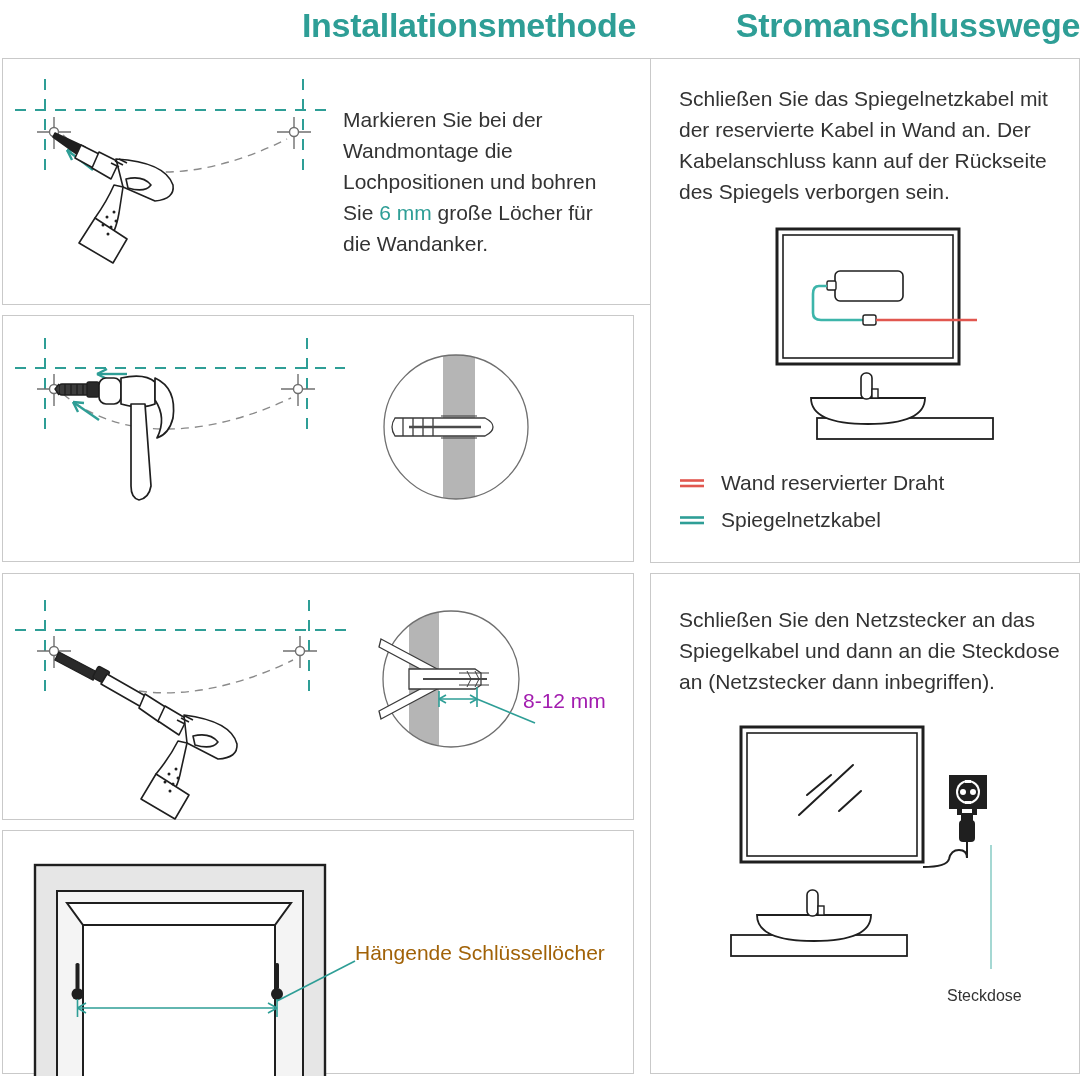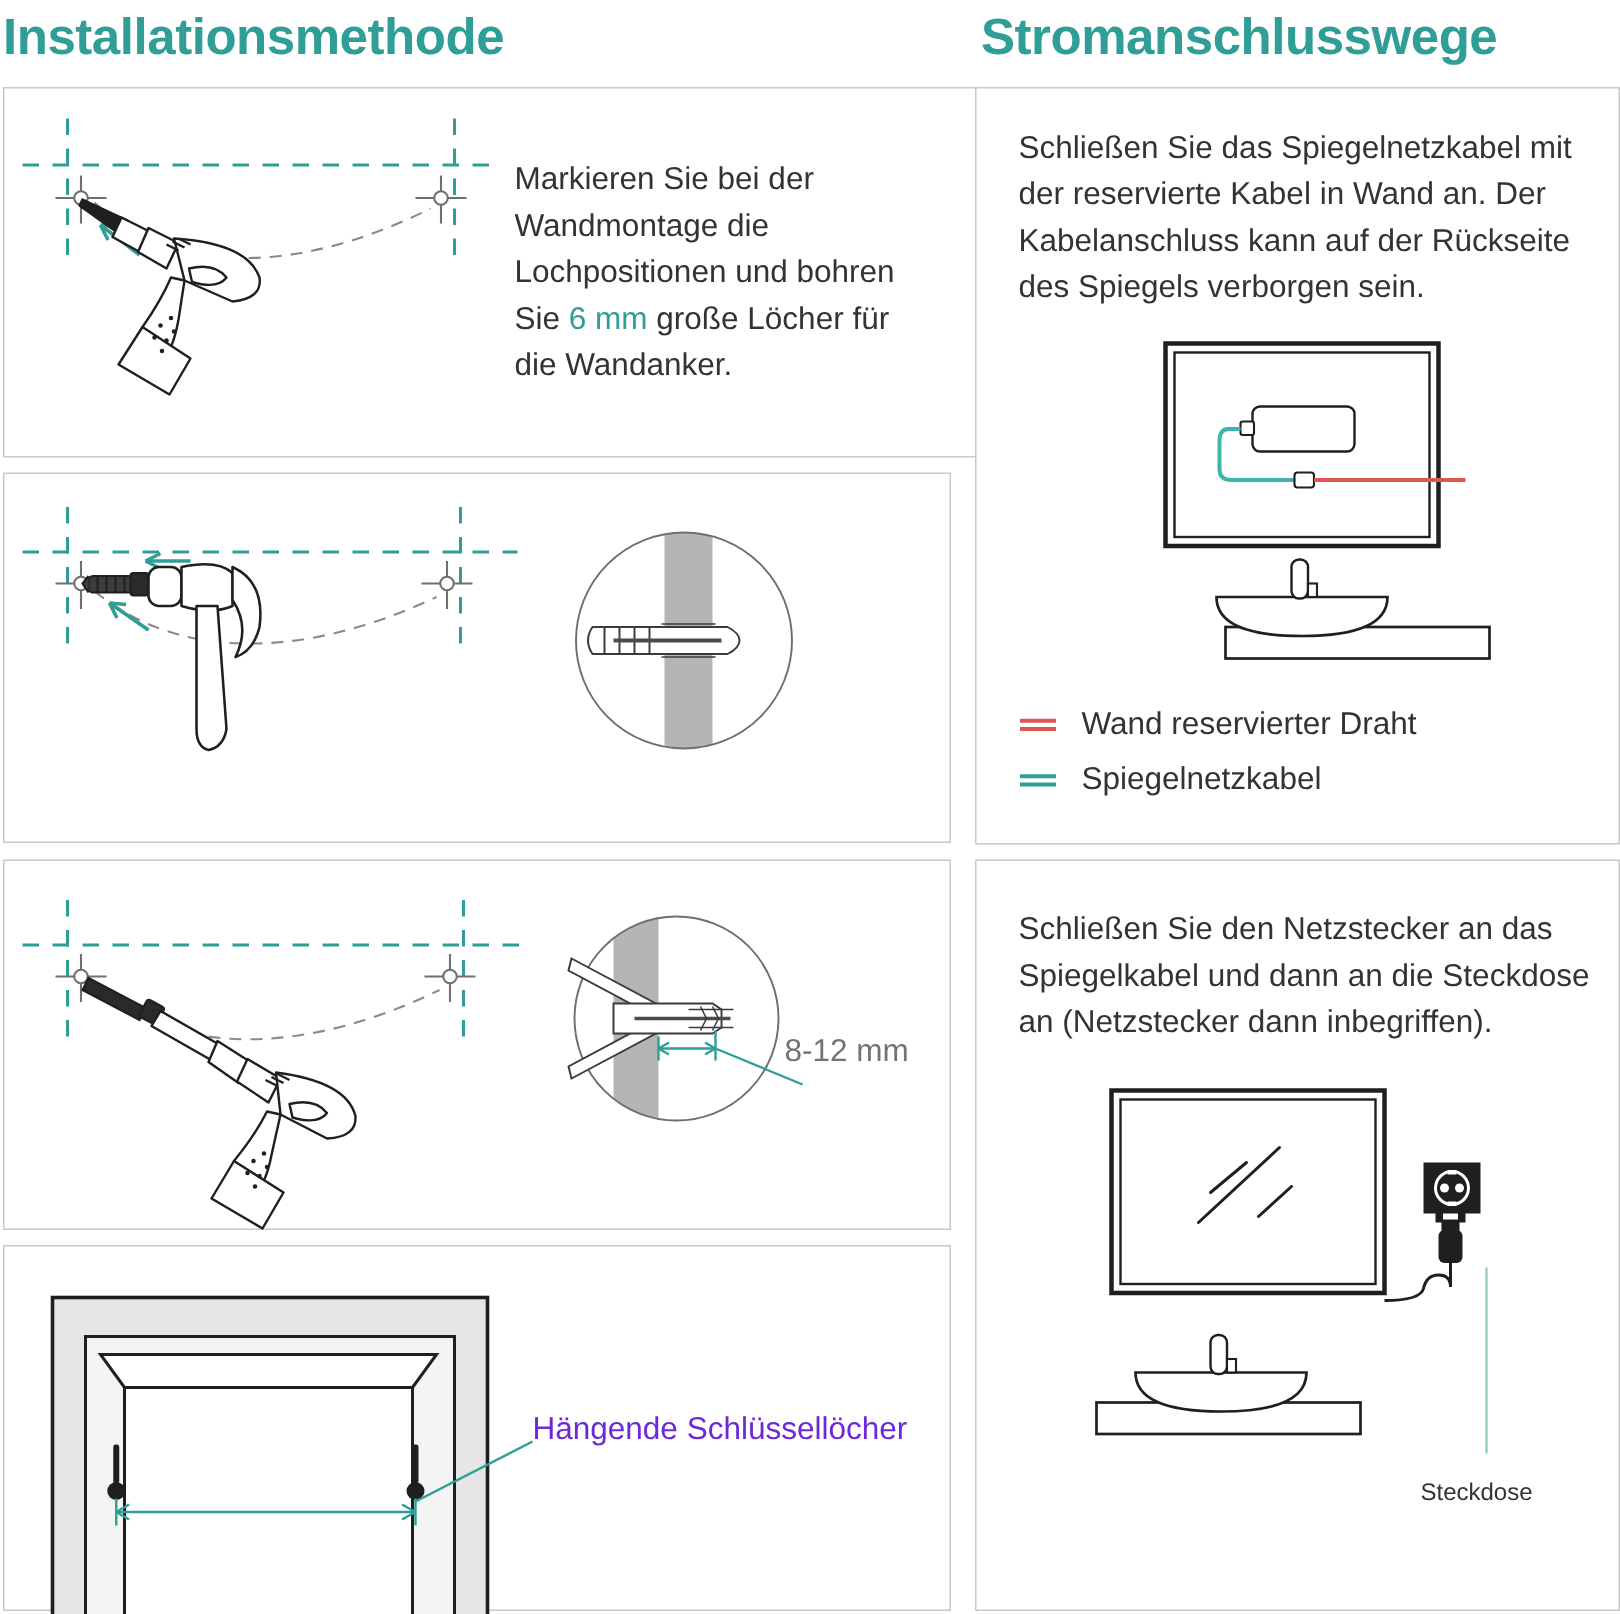--- a/index.html
+++ b/index.html
@@ -5,21 +5,21 @@
   html,body{margin:0;padding:0;background:#ffffff;}
   body{width:1080px;height:1076px;font-family:"Liberation Sans","DejaVu Sans",sans-serif;color:#2b2b2b;position:relative;overflow:hidden;}
   .page{position:relative;width:1080px;height:1076px;}
 
   .col{position:absolute;top:0;}
   .col-left{left:0;width:636px;}
   .col-right{left:650px;width:430px;}
 
   .section-title{
     font-size:34px;font-weight:700;color:#2e9e96;letter-spacing:-0.3px;
-    line-height:46px;margin:0;padding:2px 0 8px 2px;white-space:nowrap;
+    line-height:46px;margin:0;padding:2px 0 8px 2px;white-space:nowrap;text-align:right;
   }
   .col-right .section-title{padding-left:4px;}
 
   .panel{
     border:1px solid #c9c9c9;background:#fff;box-sizing:border-box;position:relative;padding-left:24px;
   }
 
   .body-text{
     font-size:21px;line-height:31px;color:#333;font-weight:400;
   }
@@ -35,24 +35,24 @@
   #r2{position:absolute;left:0px;top:573px;width:430px;height:501px;}
 
   .p1-text{position:absolute;left:340px;top:45px;width:270px;}
   .p1-art{position:absolute;left:12px;top:8px;width:320px;height:225px;}
 
   .p2-art{position:absolute;left:12px;top:10px;width:330px;height:215px;}
   .p2-detail{position:absolute;left:370px;top:28px;width:166px;height:166px;}
 
   .p3-art{position:absolute;left:12px;top:14px;width:340px;height:220px;}
   .p3-detail{position:absolute;left:368px;top:25px;width:160px;height:160px;}
-  .p3-dim{position:absolute;left:520px;top:115px;font-size:21px;color:#737373;white-space:nowrap;}
+  .p3-dim{position:absolute;left:520px;top:115px;font-size:21px;color:#a21caf;white-space:nowrap;}
 
   .p4-art{position:absolute;left:8px;top:20px;width:330px;height:230px;}
-  .p4-label{position:absolute;left:352px;top:110px;font-size:21px;color:#6d28d9;white-space:nowrap;}
+  .p4-label{position:absolute;left:352px;top:110px;font-size:21px;color:#a16207;white-space:nowrap;}
 
   .r1-text{position:absolute;left:28px;top:24px;width:382px;}
   .r1-art{position:absolute;left:88px;top:162px;width:260px;height:230px;}
   .legend{position:absolute;left:28px;top:405px;width:380px;}
   .legend-row{display:flex;align-items:center;height:37px;}
   .legend-mark{width:26px;height:12px;margin-right:16px;flex:0 0 auto;display:block;}
   .legend-label{font-size:21px;color:#333;}
 
   .r2-text{position:absolute;left:28px;top:30px;width:390px;}
   .r2-art{position:absolute;left:70px;top:145px;width:300px;height:260px;}

